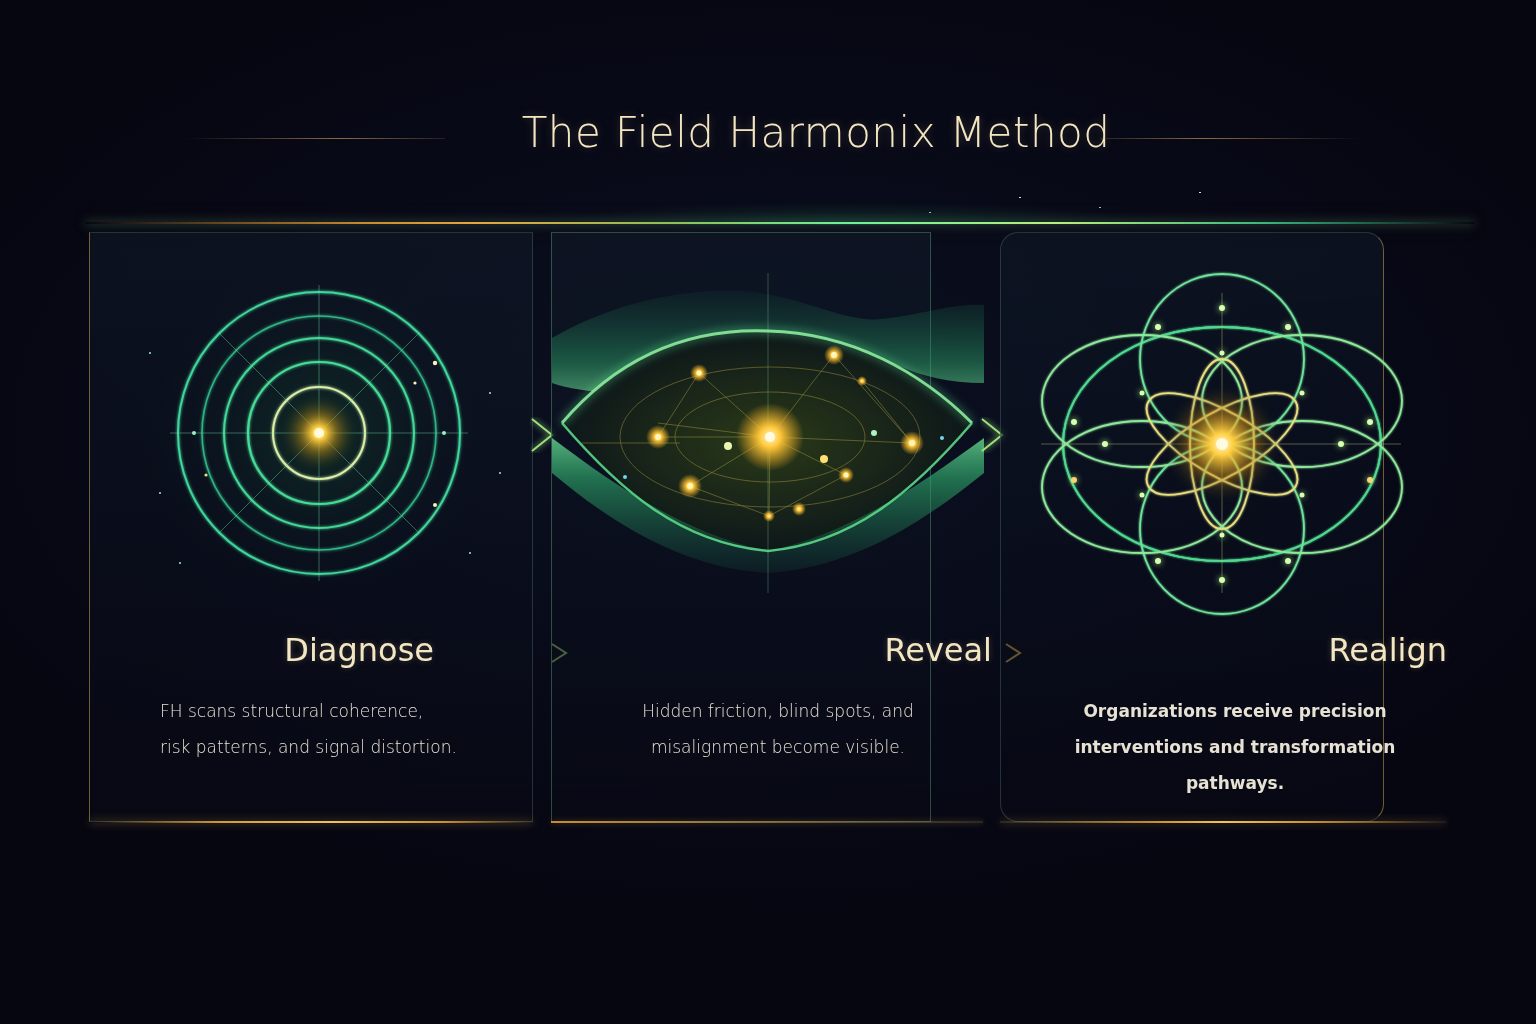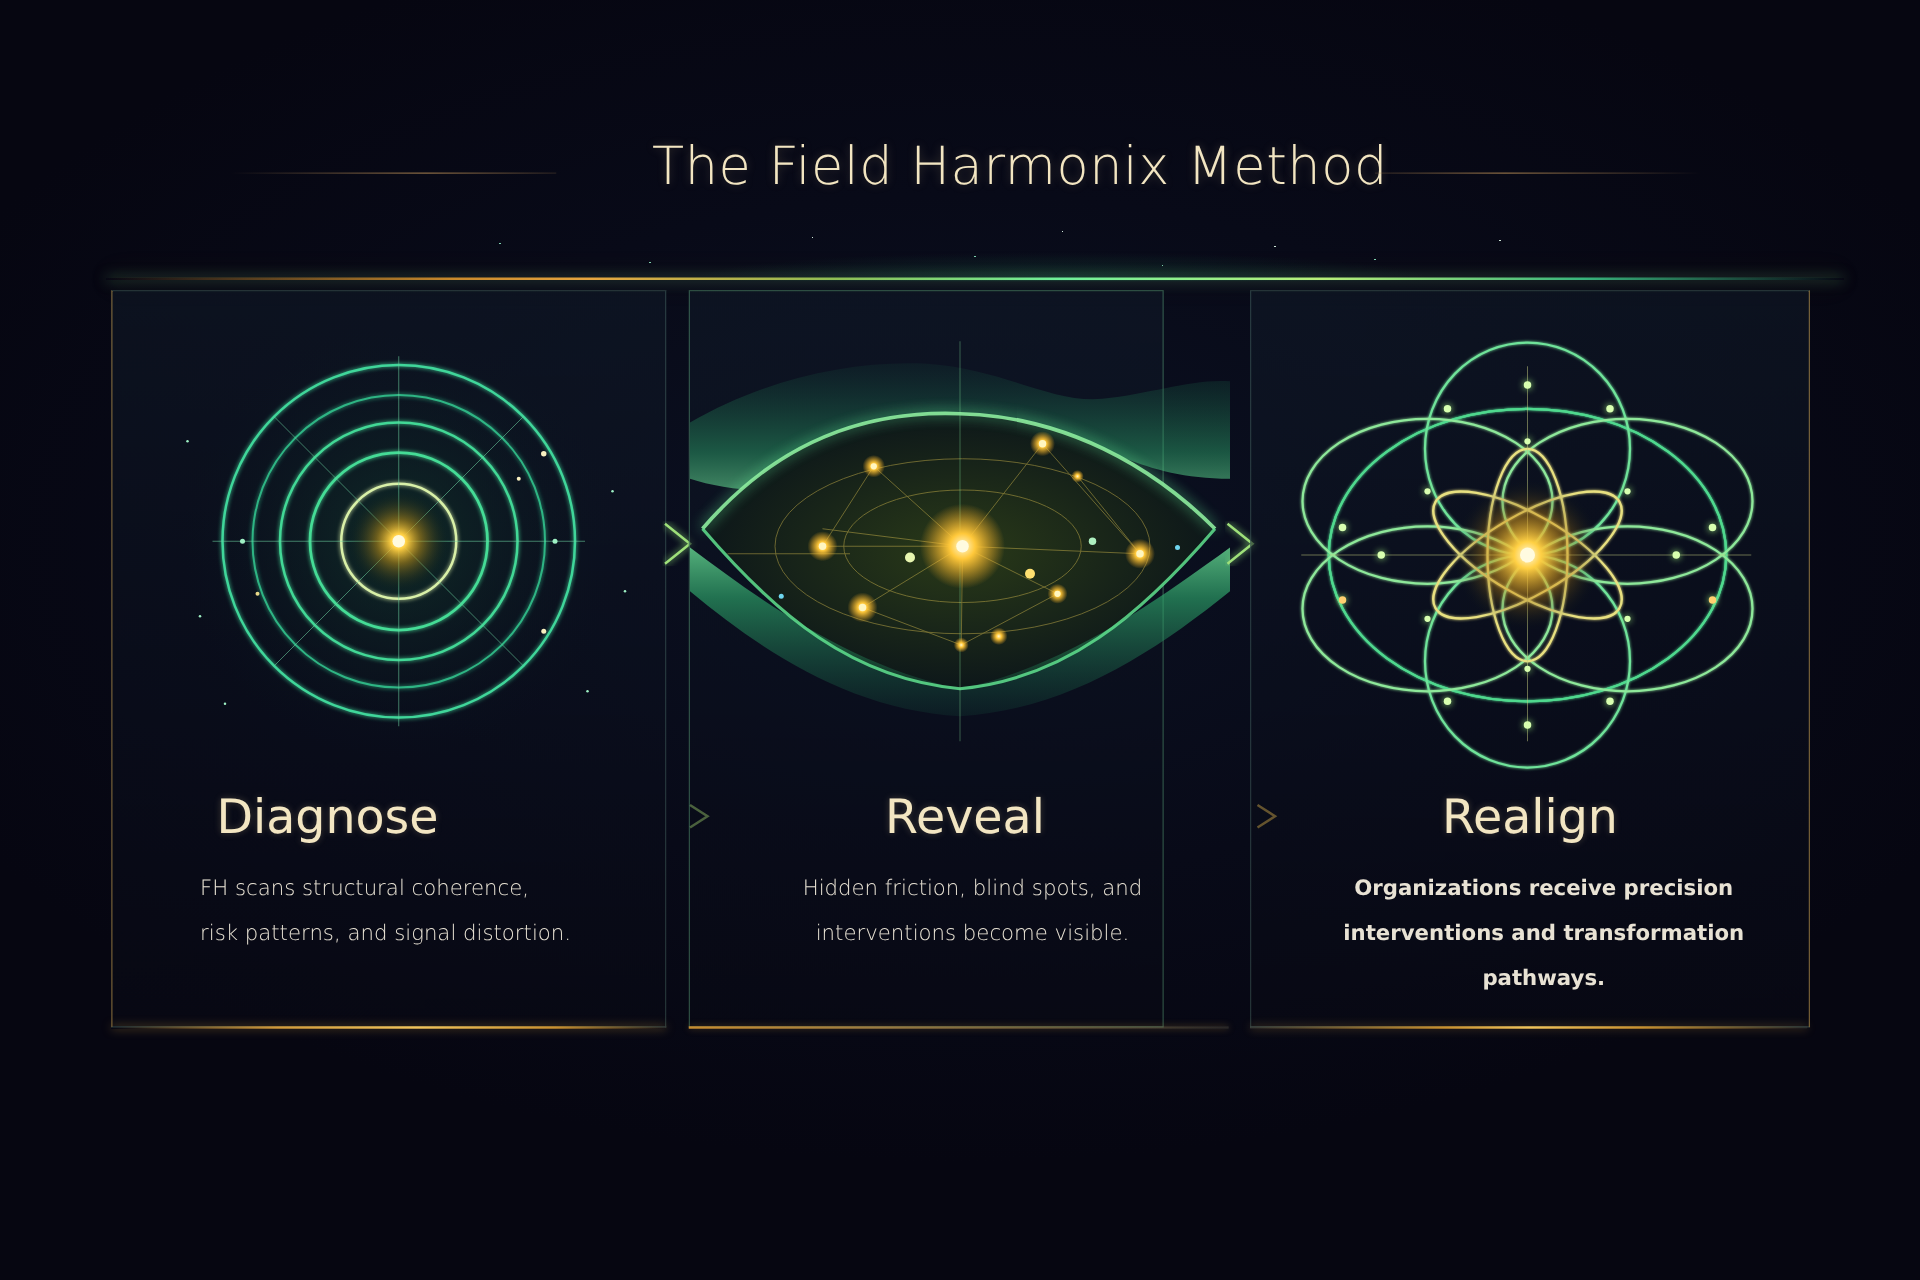--- a/index.html
+++ b/index.html
@@ -48,27 +48,27 @@
 
   
   .panel {
     position:absolute; top:232px; height:590px;
     background: linear-gradient(180deg, rgba(16,26,40,0.55) 0%, rgba(10,14,28,0.6) 60%, rgba(8,9,20,0.7) 100%);
     border:1px solid rgba(90,130,120,0.35);
     box-sizing:border-box;
   }
   .panel.p1 { left:89px; width:444px; border-left:1px solid rgba(200,160,80,0.55); }
   .panel.p2 { left:551px; width:380px; border-color:rgba(90,160,120,0.45); }
-  .panel.p3 { left:1000px; width:448px; border-right:1px solid rgba(200,160,80,0.55); }
+  .panel.p3 { left:1000px; width:384px; border-right:1px solid rgba(200,160,80,0.55);border-radius:18px; }
 
   .panel-art { position:absolute; left:0; top:0; }
 
   .heading {
     position:absolute; top:630px; font-family:"DejaVu Sans", sans-serif;
-    font-size:38px; color:#f3e6c2; text-align:center;
+    font-size:32px; color:#f3e6c2; text-align:right;
     text-shadow:0 0 6px rgba(240,210,150,0.25);
   }
   .body-text {
     position:absolute; top:692px; font-family:"DejaVu Sans", sans-serif;
     font-size:17px; line-height:36px; color:#e8e2d4;
     font-weight:300; white-space:pre-line;
   }
 
   
   .chev { position:absolute; }
@@ -238,21 +238,21 @@
         <circle cx="322" cy="200" r="3" fill="#aef0c0"></circle>
       <circle cx="73" cy="244" r="2" fill="#6fd6f0"></circle>
         <circle cx="390" cy="205" r="2" fill="#6fd6f0"></circle>
     </g>
   </svg>
   <svg class="chev" style="left:428px; top:184px;" width="30" height="36" viewBox="0 0 30 36">
     <polyline points="2,2 22,18 2,34" fill="none" stroke="#9fe07a" stroke-width="2" style="filter:drop-shadow(0 0 3px #8fe07a)"></polyline>
   </svg>
   <div class="heading" style="left:0; width:440px; top:398px;">Reveal</div>
   <div class="body-text" style="left:46px; width:360px; top:460px; text-align:center;">Hidden friction, blind spots, and
-interventions become visible.</div>
+misalignment become visible.</div>
   <svg class="abs" style="left:380px; top:408px;" width="92" height="24" viewBox="0 0 92 24">
     <defs>
         <linearGradient id="ar2" x1="0" x2="1">
           <stop offset="0%" stop-color="#f1b93a" stop-opacity="0"></stop>
           <stop offset="100%" stop-color="#ffd060"></stop>
         </linearGradient>
       </defs>
     <line x1="0" y1="12" x2="88" y2="12" stroke="url(#ar2)" stroke-width="2"></line>
     <polyline points="74,3 88,12 74,21" fill="none" stroke="#ffcc50" stroke-width="2"></polyline>
   </svg>

